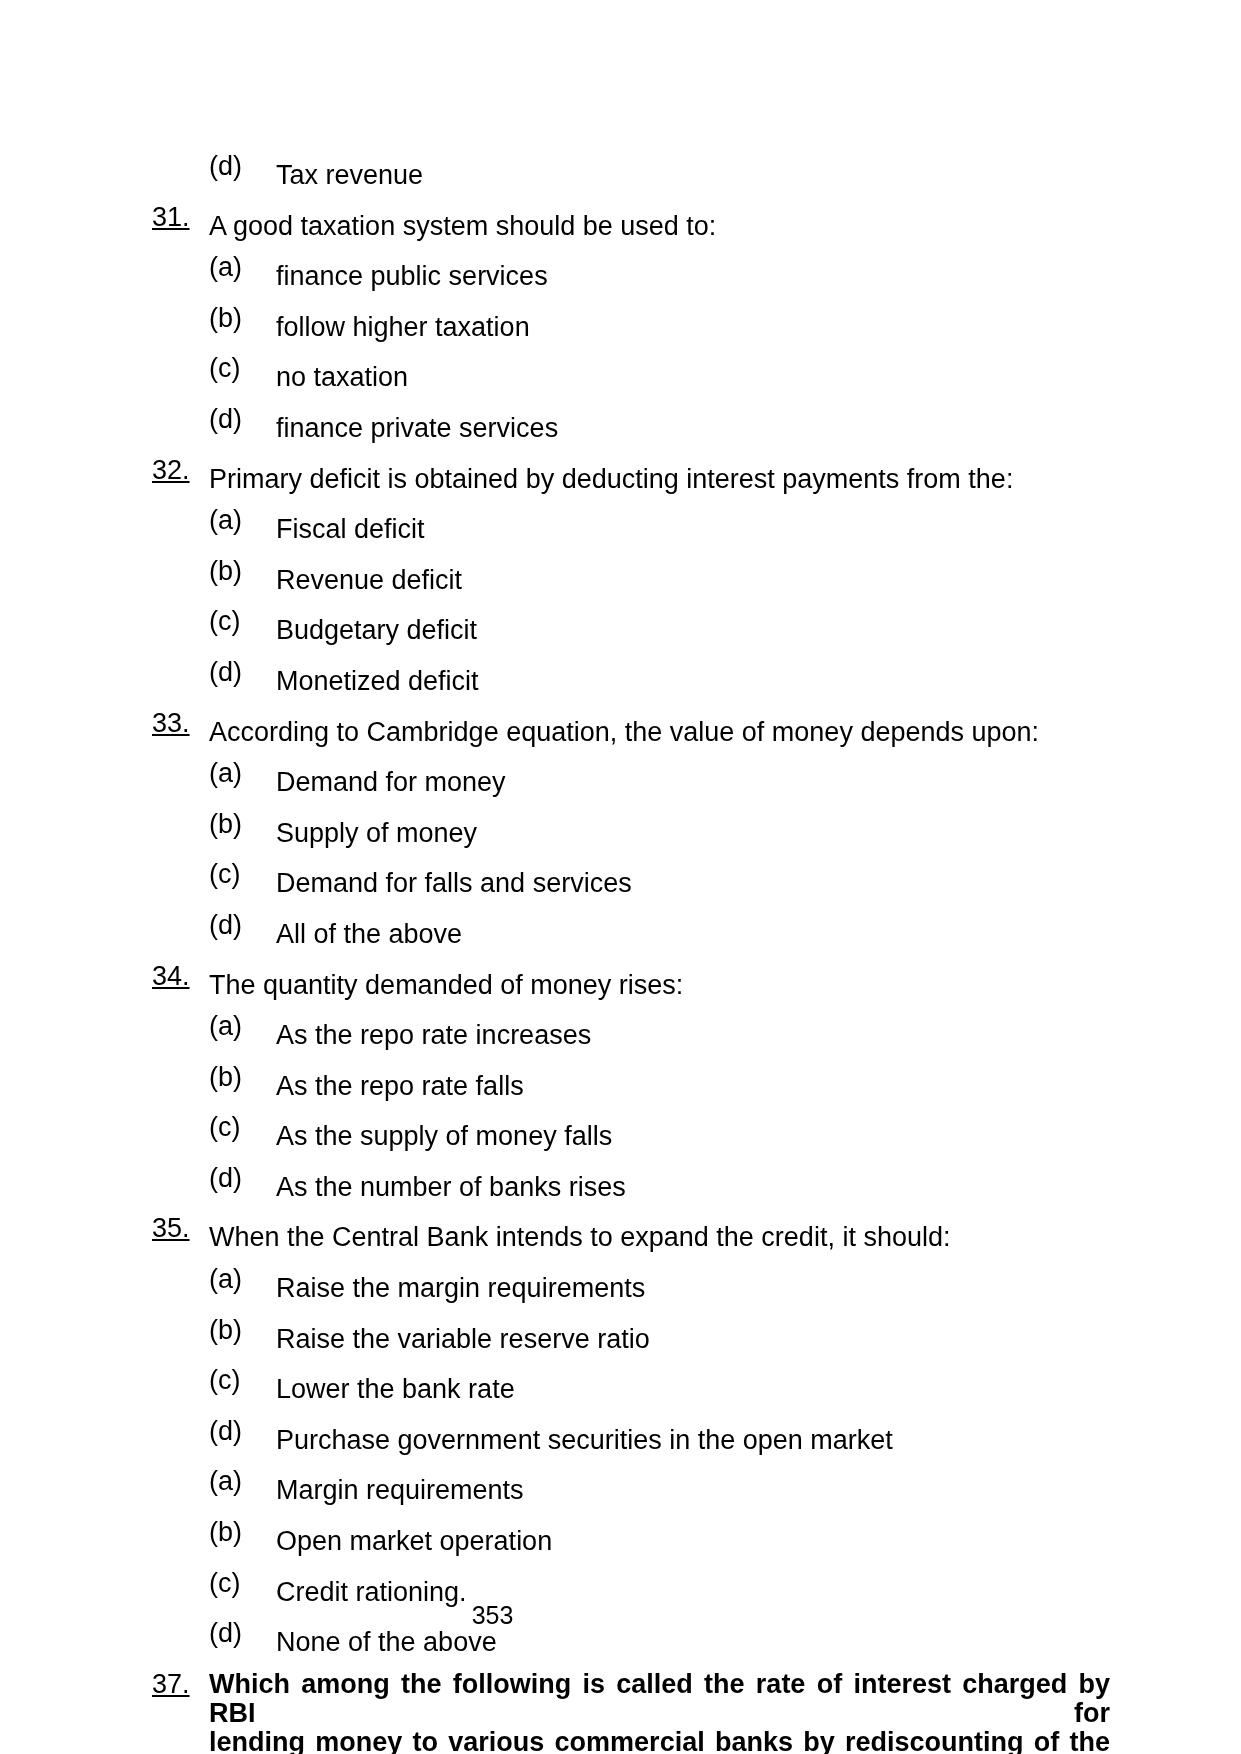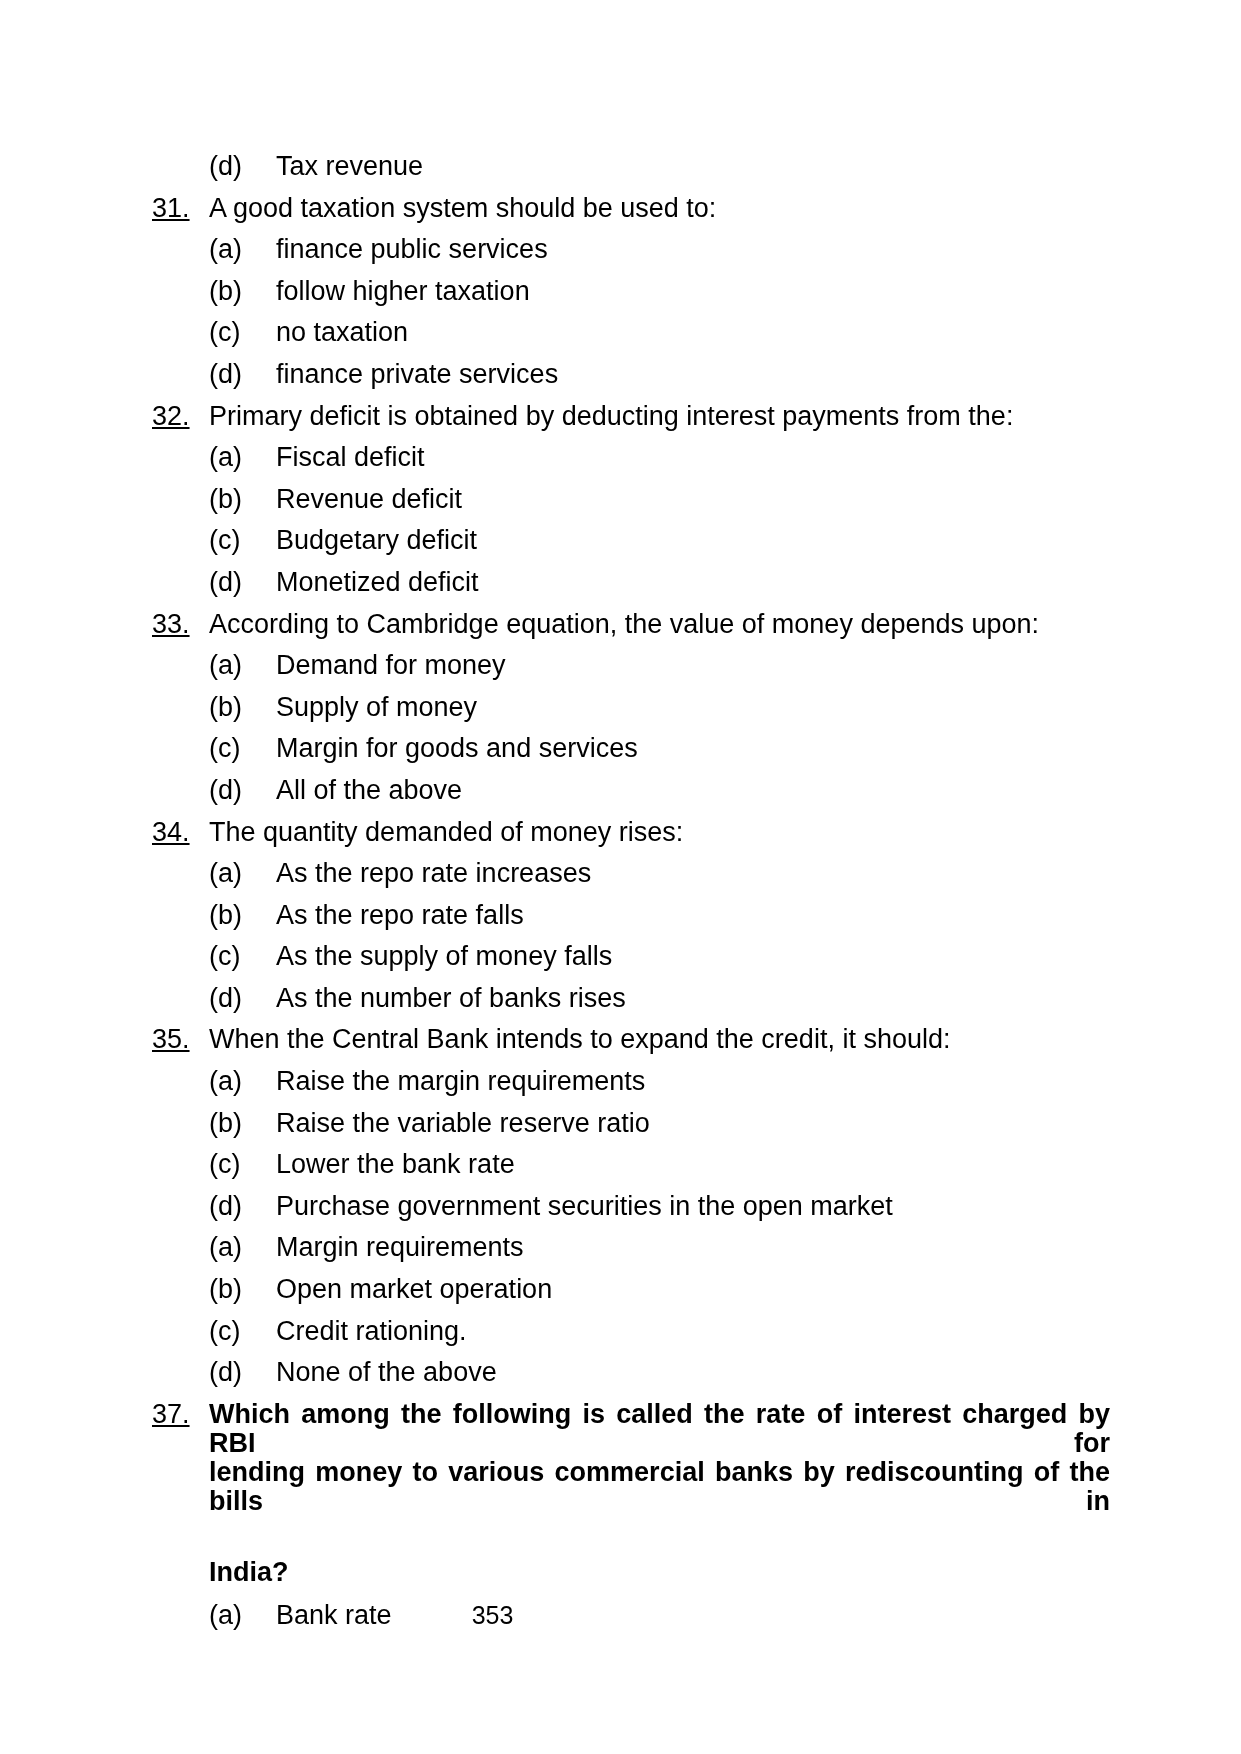--- a/index.html
+++ b/index.html
@@ -17,21 +17,21 @@
     position: absolute;
     left: 152px;
     top: 152px;
     width: 958px;
   }
   .row {
     display: flex;
     line-height: 29px;
     margin-bottom: 12.6px;
   }
-  .row .text { white-space: nowrap; }
+  .row .text { white-space: nowrap; margin-top: 9px; }
   .q .num {
     width: 57px;
     flex: none;
     text-decoration: underline;
   }
   .opt { padding-left: 57px; }
   .opt .letter {
     width: 67px;
     flex: none;
   }
@@ -122,21 +122,21 @@
     <div class="row opt">
       <span class="letter">(a)</span>
       <span class="text">Demand for money</span>
     </div>
     <div class="row opt">
       <span class="letter">(b)</span>
       <span class="text">Supply of money</span>
     </div>
     <div class="row opt">
       <span class="letter">(c)</span>
-      <span class="text">Margin for goods and services</span>
+      <span class="text">Demand for falls and services</span>
     </div>
     <div class="row opt">
       <span class="letter">(d)</span>
       <span class="text">All of the above</span>
     </div>
 
     <div class="row q">
       <span class="num">34.</span>
       <span class="text">The quantity demanded of money rises:</span>
     </div>

